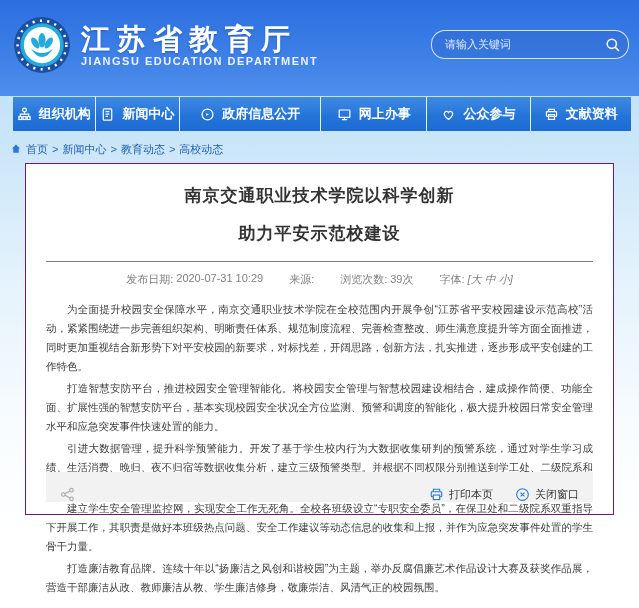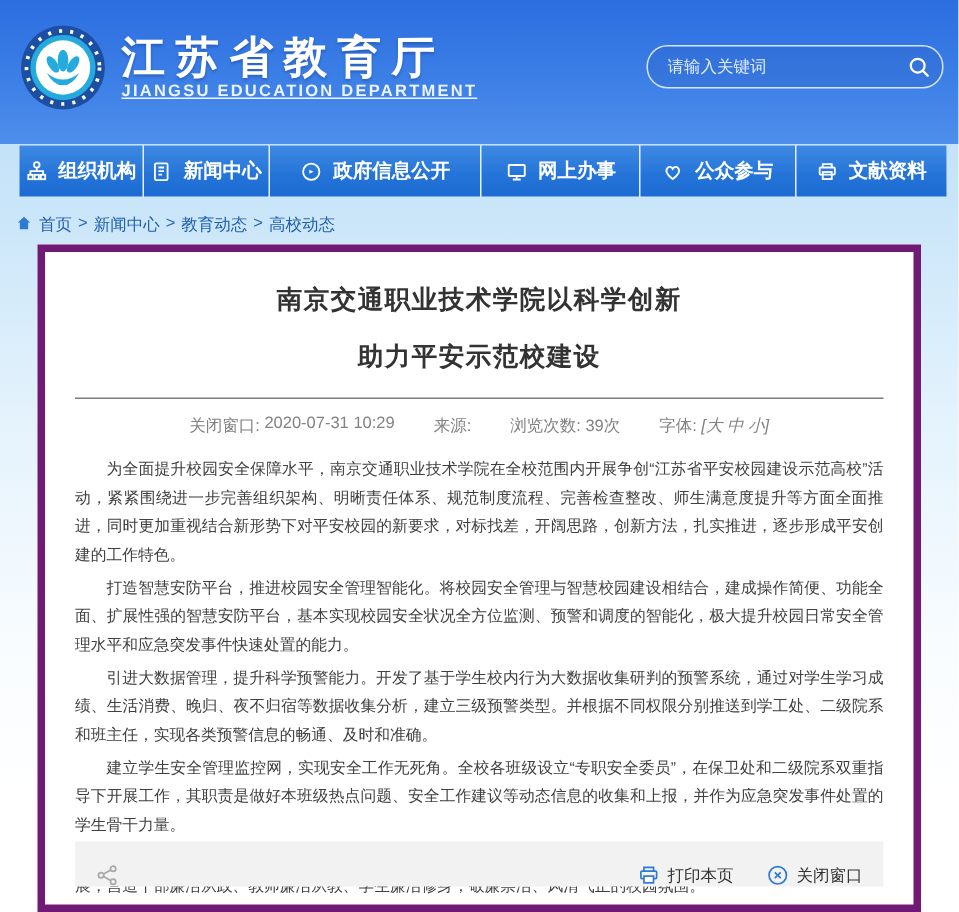--- a/index.html
+++ b/index.html
@@ -15,31 +15,31 @@
   }
   .brand{position:absolute;left:13px;top:16px;display:flex;align-items:center;}
   .logo{width:58px;height:58px;flex:0 0 auto;}
   .brand-text{margin-left:10px;color:#fff;}
   .site-title{
     font-size:29px;font-weight:bold;letter-spacing:7px;line-height:32px;
     text-shadow:0 1px 2px rgba(20,60,140,.45);white-space:nowrap;
   }
   .site-subtitle{
     font-size:11px;font-weight:bold;letter-spacing:1.5px;margin-top:0;
-    color:#eaf3ff;white-space:nowrap;text-decoration:underline;
+    color:#eaf3ff;white-space:nowrap;
   }
   .search-wrap{
     position:absolute;right:10px;top:30px;width:196px;height:27px;
     border:1px solid rgba(255,255,255,.8);border-radius:14px;
     background:rgba(40,90,190,.25);display:flex;align-items:center;
   }
   .search-input{
     flex:1;height:100%;border:none;outline:none;background:transparent;
     color:#fff;font-size:11px;padding:0 4px 0 13px;
-    font-family:Liberation Sans, sans-serif;
+    font-family:Liberation Mono, monospace;
   }
   .search-input::placeholder{color:#e8f1fd;opacity:.95;}
   .search-btn{width:30px;height:100%;border:none;background:transparent;cursor:pointer;
     display:flex;align-items:center;justify-content:center;padding:0;}
   
   .nav{
     position:absolute;left:13px;right:8px;top:97px;height:34px;
     display:flex;gap:1px;background:rgba(255,255,255,.55);
   }
   .nav-item{
@@ -50,22 +50,22 @@
   .nav-item svg{flex:0 0 auto;}
   
   .breadcrumb{
     position:absolute;left:10px;top:141px;height:16px;display:flex;align-items:center;gap:4px;
     font-size:11px;color:#1f5fae;
   }
   .crumb{cursor:pointer;}
   .crumb-sep{color:#2a6bb8;}
   
   .panel{
-    position:absolute;left:25px;top:163px;width:589px;height:445px;
-    background:#ffffff;border:5px solid #701a75;box-sizing:border-box;
+    position:absolute;left:25px;top:163px;width:589px;height:352px;
+    background:#ffffff;border:1px solid #701a75;box-sizing:border-box;
   }
   .article-title{
     text-align:center;font-size:17px;font-weight:bold;color:#333;letter-spacing:1px;line-height:20px;
   }
   .article-title.l1{margin-top:22px;}
   .article-title.l2{margin-top:18px;}
   .title-divider{margin:17px 20px 0;border-top:1px solid #7d7d7d;}
   .meta{
     margin-top:10px;display:flex;justify-content:center;gap:26px;
     font-size:11px;color:#828282;white-space:nowrap;
@@ -179,21 +179,21 @@
   <span class="crumb">高校动态</span>
 </div>
 
 <div class="panel">
   <div class="article-title l1">南京交通职业技术学院以科学创新</div>
   <div class="article-title l2">助力平安示范校建设</div>
   <div class="title-divider"></div>
 
   <div class="meta">
     <span class="grp">
-      <span>关闭窗口:</span>
+      <span>发布日期:</span>
       <span>2020-07-31 10:29</span>
     </span>
     <span class="grp">
       <span>来源:</span>
     </span>
     <span class="grp">
       <span>浏览次数:</span>
       <span>39次</span>
     </span>
     <span class="grp">

